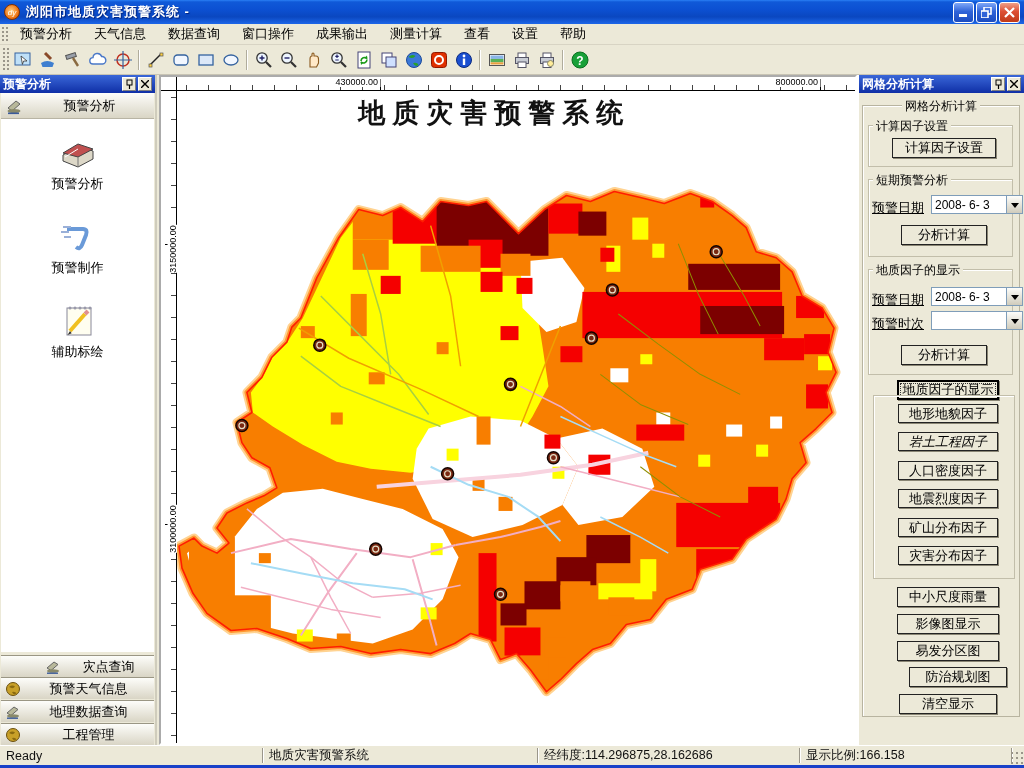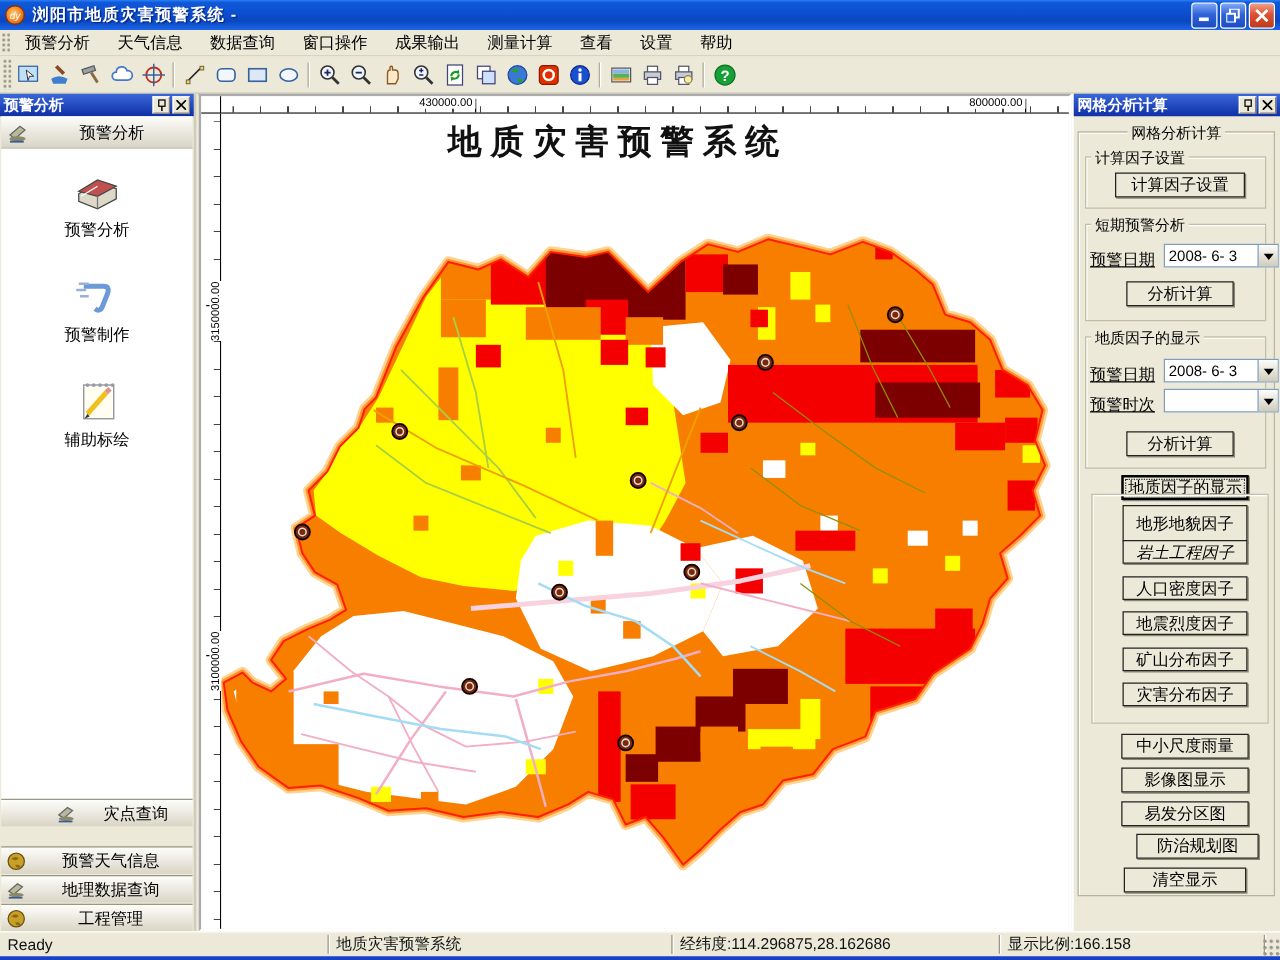--- a/index.html
+++ b/index.html
@@ -352,21 +352,21 @@
               <circle cx="28" cy="7" r="1.5"></circle>
               <circle cx="33" cy="7" r="1.5"></circle>
             </g>
           <line x1="13" y1="30" x2="28" y2="13" stroke="#f0c020" stroke-width="4"></line>
           <line x1="28" y1="13" x2="31" y2="10" stroke="#e09090" stroke-width="4"></line>
           <path d="M13,30 l-2.5,4 4.2,-1.8 z" fill="#333"></path>
           </svg>
         <span class="lbl">辅助标绘</span>
       </div>
     </div>
-    <div class="lp-bar" style="bottom:84px;padding-left:40px;">
+    <div class="lp-bar" style="bottom:68px;padding-left:40px;">
       <svg class="bico" width="18" height="16">
           <path d="M2,9 l7,-6 4,2.5 -7,6 z" fill="#b8b89a" stroke="#666"></path>
           <ellipse cx="8" cy="12" rx="6" ry="1.8" fill="#8a8a6a"></ellipse>
           <rect x="2" y="13.5" width="11" height="1.4" fill="#3a5a9a"></rect>
         </svg>
       <span class="bar-text">灾点查询</span>
     </div>
     <div class="lp-bar" style="bottom:46px;">
       <svg class="bico" width="18" height="16">
           <circle cx="8" cy="8" r="6.5" fill="#c8a028" stroke="#6a5010"></circle>
@@ -611,21 +611,21 @@
       <span class="fld-label" style="left:13px; top:222px;">预警时次</span>
       <div class="combo" style="left:72px; top:218px; width:92px;">
         <span class="cval"></span>
         <span class="carrow"></span>
       </div>
       <button class="xp-btn" style="left:42px; top:252px; width:86px; height:20px;">分析计算</button>
 
       <button class="xp-btn focused" style="left:38px; top:287px; width:102px; height:20px;">地质因子的显示</button>
 
       <div class="groupbox" style="left:14px; right:9px; top:302px; height:184px; border-color:#c2beaa;"></div>
-      <button class="xp-btn" style="left:39px; top:311px; width:100px; height:30px;">地形地貌因子</button>
+      <button class="xp-btn" style="left:39px; top:311px; width:100px; height:19px;">地形地貌因子</button>
       <button class="xp-btn" style="left:39px; top:339px; width:100px; height:19px;font-style:italic;">岩土工程因子</button>
       <button class="xp-btn" style="left:39px; top:368px; width:100px; height:19px;">人口密度因子</button>
       <button class="xp-btn" style="left:39px; top:396px; width:100px; height:19px;">地震烈度因子</button>
       <button class="xp-btn" style="left:39px; top:425px; width:100px; height:19px;">矿山分布因子</button>
       <button class="xp-btn" style="left:39px; top:453px; width:100px; height:19px;">灾害分布因子</button>
 
       <button class="xp-btn" style="left:38px; top:494px; width:102px; height:20px;">中小尺度雨量</button>
       <button class="xp-btn" style="left:38px; top:521px; width:102px; height:20px;">影像图显示</button>
       <button class="xp-btn" style="left:38px; top:548px; width:102px; height:20px;">易发分区图</button>
       <button class="xp-btn" style="left:50px; top:574px; width:98px; height:20px;">防治规划图</button>

